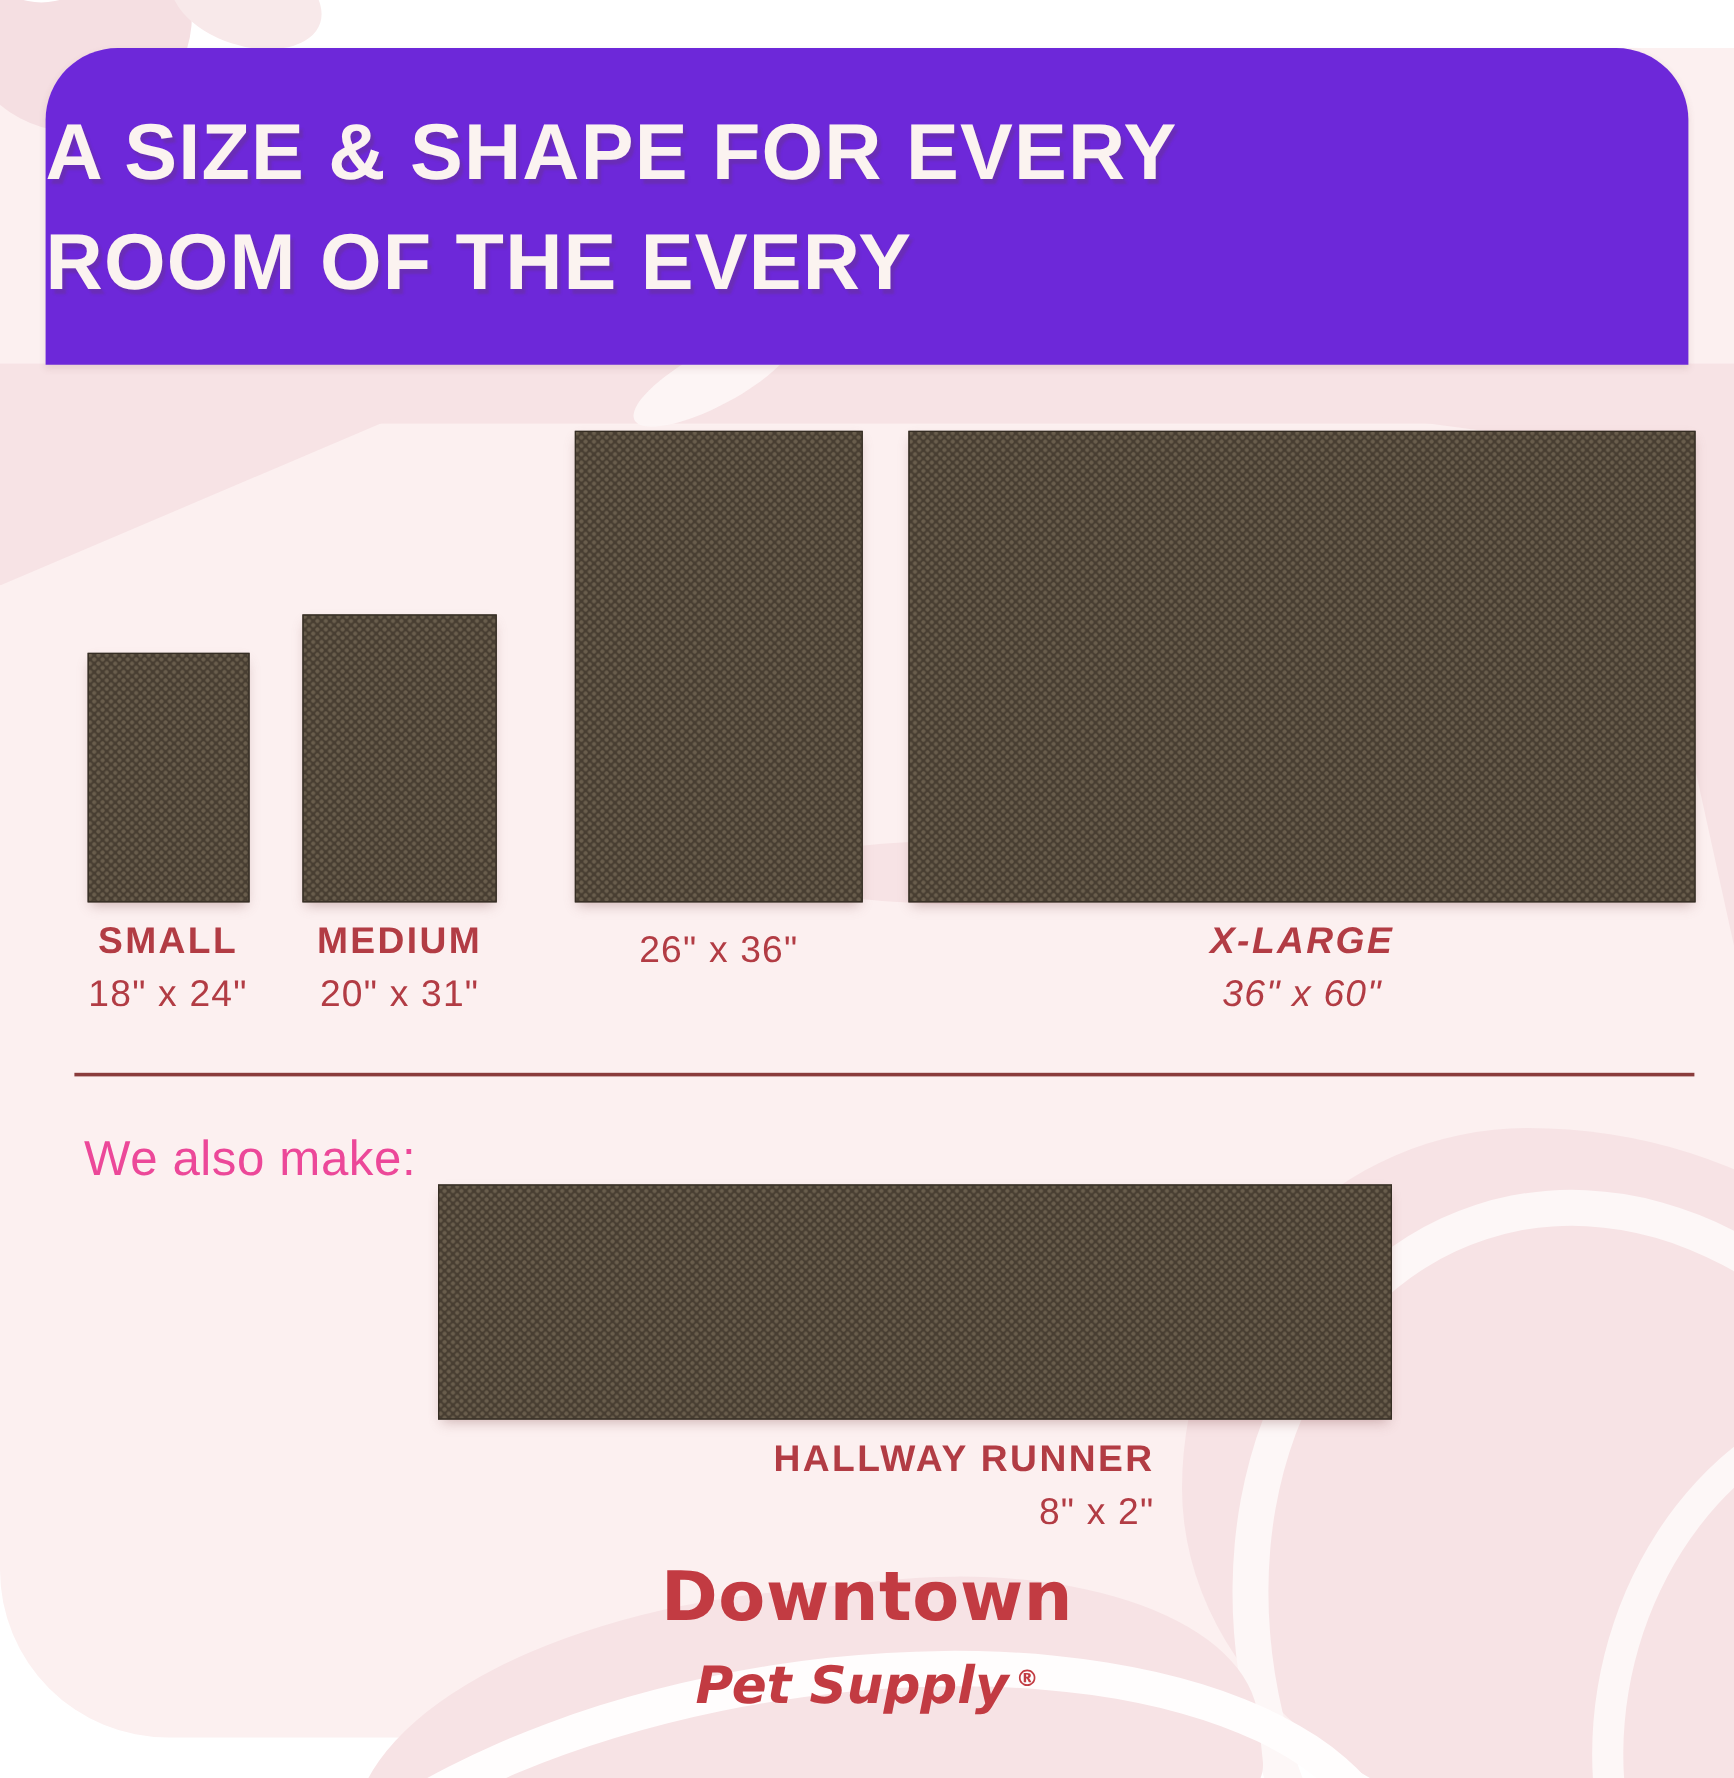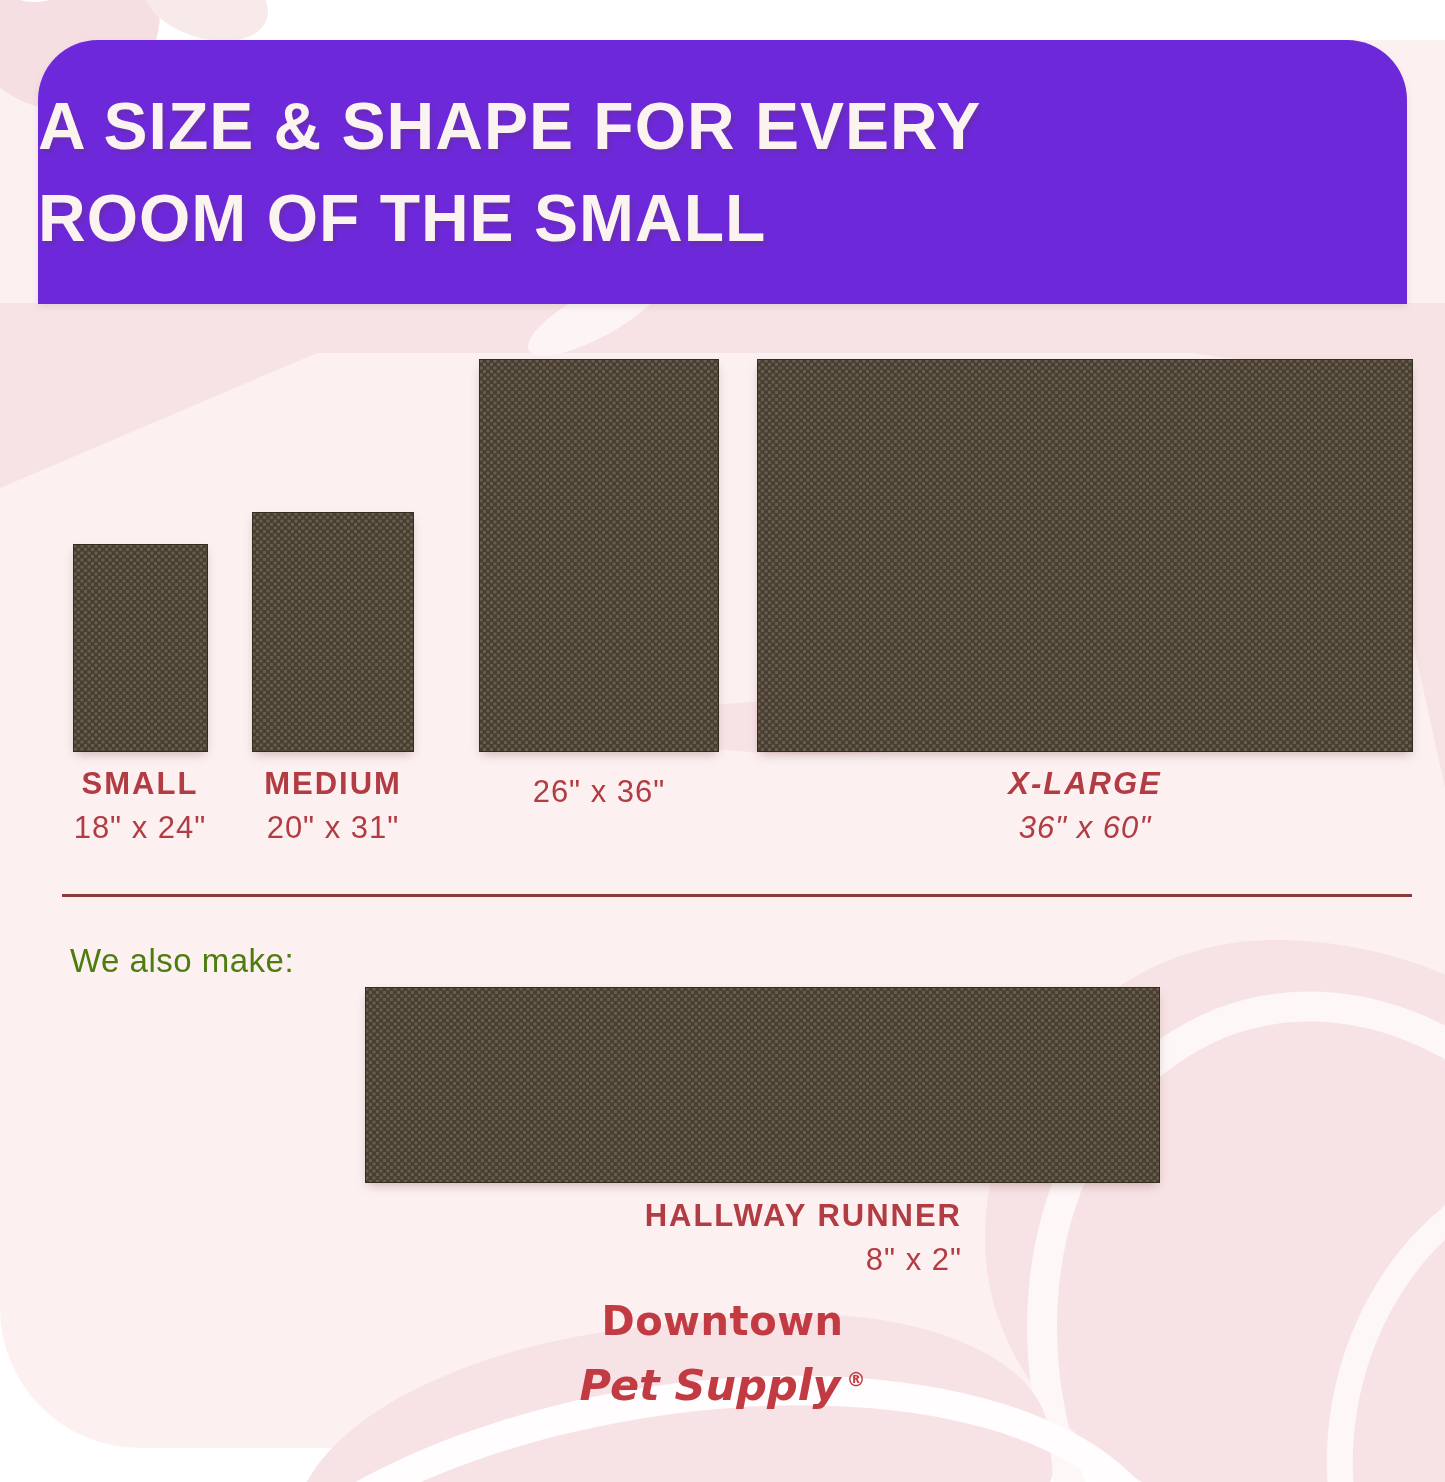--- a/index.html
+++ b/index.html
@@ -87,25 +87,25 @@
   .size-label{position:absolute;width:300px;text-align:center;top:766px;}
   .size-name{font-size:31px;font-weight:bold;letter-spacing:2px;color:#b23c44;}
   .size-dims{font-size:31px;letter-spacing:1px;color:#b23c44;margin-top:8px;}
   .label-small {left:-10px;}
   .label-medium{left:183px;}
   .label-large {left:449px;}
   .label-xlarge{left:935px;font-style:italic;}
   .label-runner{left:562px;top:1198px;width:400px;position:absolute;text-align:right;}
   
   .divider{position:absolute;left:62px;top:894px;width:1350px;height:3px;background:#8a3c3c;}
-  .also-make{position:absolute;left:70px;top:942px;font-size:33px;color:#4d7c0f;letter-spacing:.5px;}
+  .also-make{position:absolute;left:70px;top:942px;font-size:41px;color:#ec4899;letter-spacing:.5px;}
   
   .brand{position:absolute;left:0;top:1298px;width:1445px;text-align:center;color:#c23b42;}
   .brand-primary{
-    font-family:"DejaVu Sans", sans-serif;font-weight:800;font-size:40px;
+    font-family:"DejaVu Sans", sans-serif;font-weight:800;font-size:57px;
     letter-spacing:.5px;
   }
   .brand-secondary{
     font-family:"DejaVu Sans", sans-serif;font-style:italic;font-weight:600;
     font-size:43px;margin-top:16px;
   }
   .brand-reg{font-size:19px;font-style:normal;vertical-align:14px;margin-left:6px;}
 </style>
 </head>
 <body>
@@ -124,21 +124,21 @@
   <div class="decor decor-bottom-center-blob"></div>
   <div class="arc arc-bottom-center"></div>
   <div class="decor decor-corner-blob">
     <div class="decor-corner-hole"></div>
   </div>
   <div class="decor decor-corner-wedge"></div>
   <div class="decor decor-streak"></div>
 
   <div class="header">
     <div class="header-line">A SIZE &amp; SHAPE FOR EVERY</div>
-    <div class="header-line">ROOM OF THE SMALL</div>
+    <div class="header-line">ROOM OF THE EVERY</div>
   </div>
 
   <div class="mat mat-small"></div>
   <div class="mat mat-medium"></div>
   <div class="mat mat-large"></div>
   <div class="mat mat-xlarge"></div>
 
   <div class="size-label label-small">
     <div class="size-name">SMALL</div>
     <div class="size-dims">18" x 24"</div>

